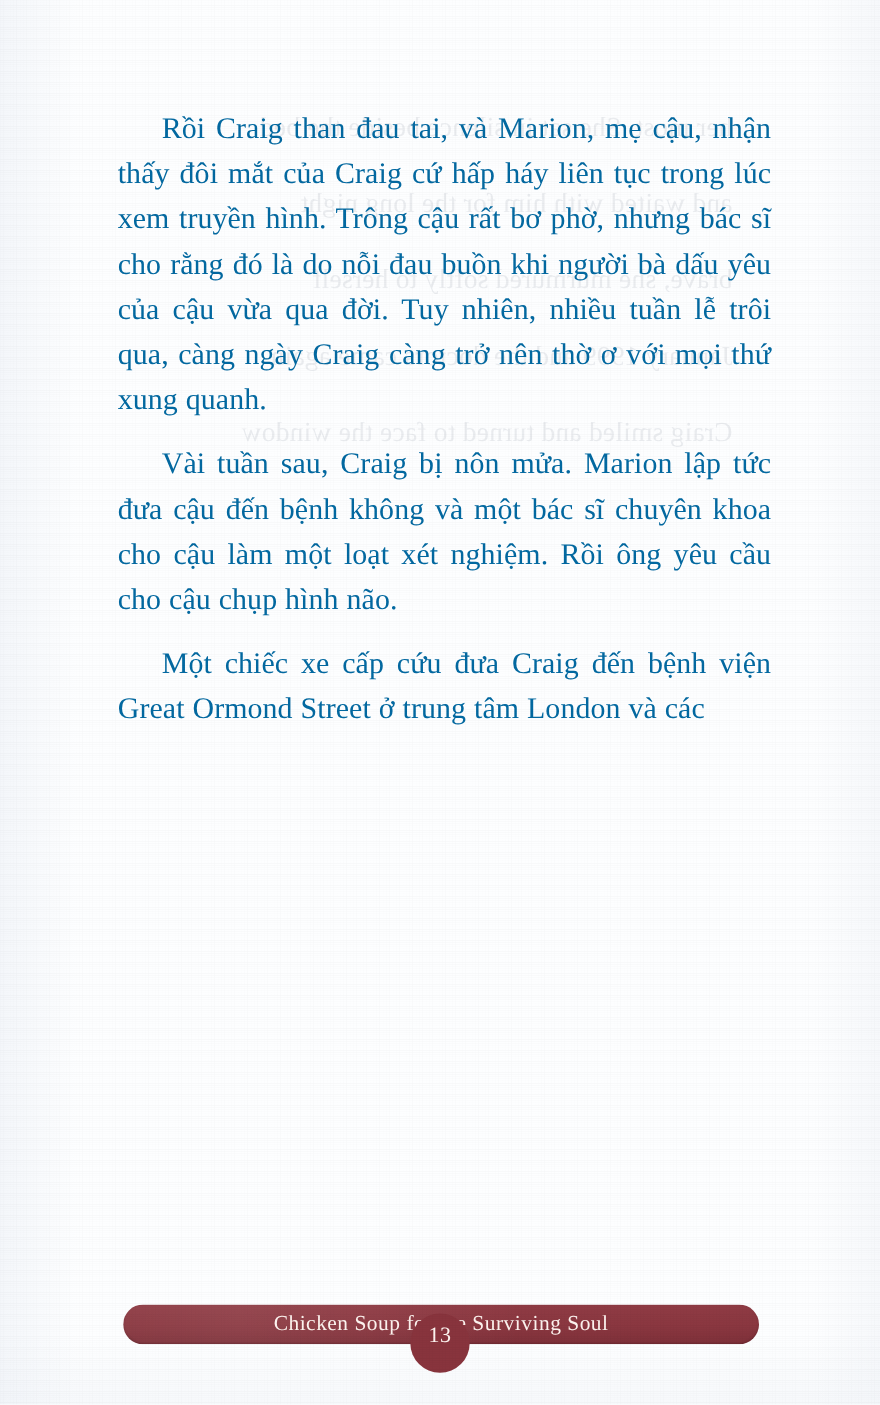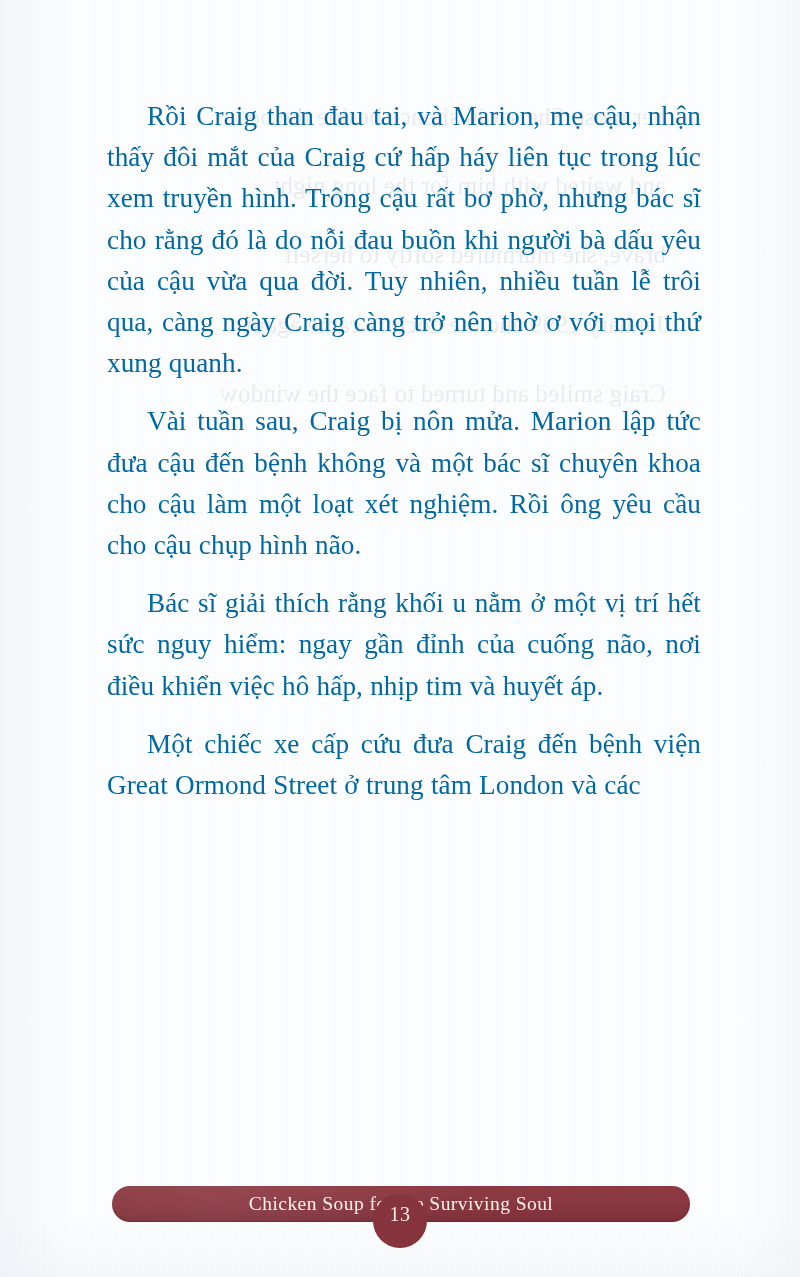--- a/index.html
+++ b/index.html
@@ -163,21 +163,20 @@
     <p>her most. She sat in silence beside the bed</p>
     <p>and waited with him for the long night</p>
     <p>brave, she murmured softly to herself</p>
     <p>January 1999 and the doctors came again</p>
     <p>Craig smiled and turned to face the window</p>
   </div>
 
   <div class="text-column">
     <p>Rồi Craig than đau tai, và Marion, mẹ cậu, nhận thấy đôi mắt của Craig cứ hấp háy liên tục trong lúc xem truyền hình. Trông cậu rất bơ phờ, nhưng bác sĩ cho rằng đó là do nỗi đau buồn khi người bà dấu yêu của cậu vừa qua đời. Tuy nhiên, nhiều tuần lễ trôi qua, càng ngày Craig càng trở nên thờ ơ với mọi thứ xung quanh.</p>
     <p>Vài tuần sau, Craig bị nôn mửa. Marion lập tức đưa cậu đến bệnh không và một bác sĩ chuyên khoa cho cậu làm một loạt xét nghiệm. Rồi ông yêu cầu cho cậu chụp hình não.</p>
-    <p>Bác sĩ giải thích rằng khối u nằm ở một vị trí hết sức nguy hiểm: ngay gần đỉnh của cuống não, nơi điều khiển việc hô hấp, nhịp tim và huyết áp.</p>
     <p>Một chiếc xe cấp cứu đưa Craig đến bệnh viện Great Ormond Street ở trung tâm London và các</p>
   </div>
 
   <div class="footer">
     <div class="footer-bar">
       <div class="footer-title">Chicken Soup for the Surviving Soul</div>
     </div>
     <div class="page-number-circle">
       <span class="page-number-text">13</span>
     </div>

